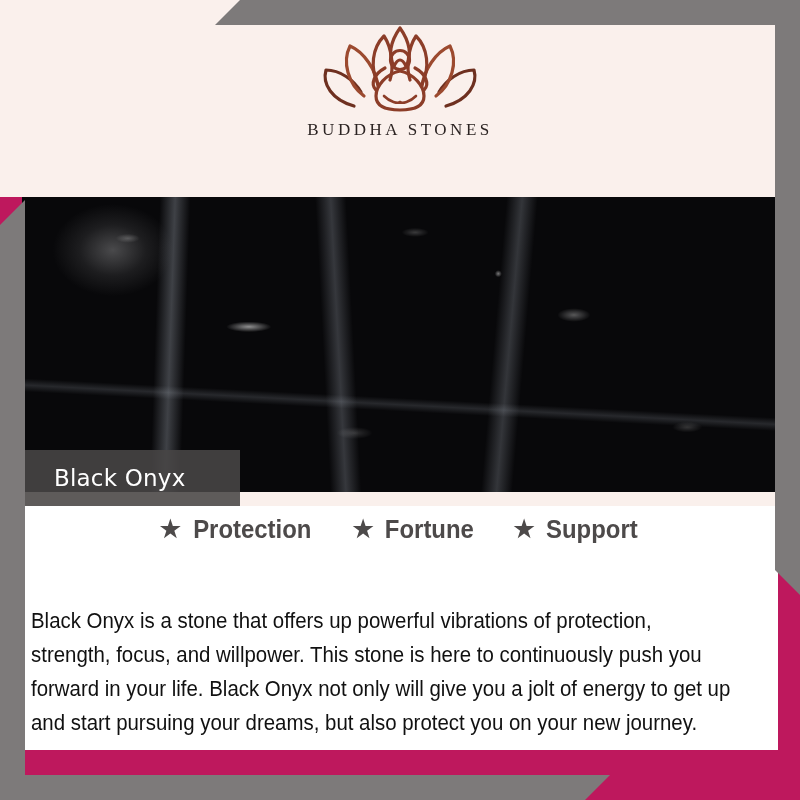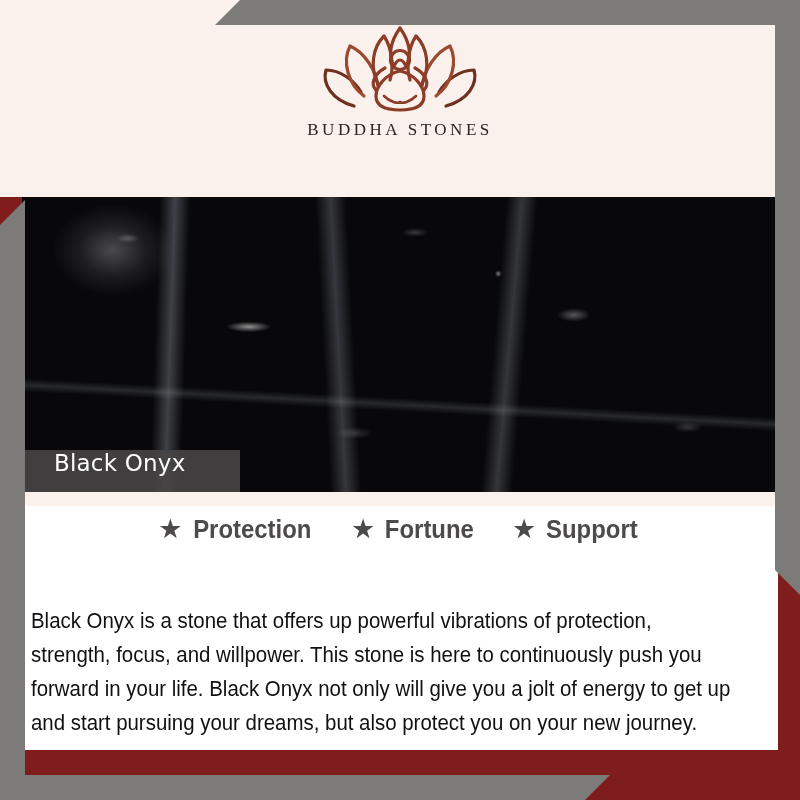--- a/index.html
+++ b/index.html
@@ -8,21 +8,21 @@
     background: #ffffff;
   }
   body {
     font-family: "Liberation Sans", sans-serif;
   }
   .page {
     position: relative;
     width: 800px;
     height: 800px;
     overflow: hidden;
-    background: #7f1d1d;
+    background: #be185d;
   }
 
   
   .frame-top-right {
     position: absolute;
     top: 0;
     left: 215px;
     width: 585px;
     height: 25px;
     background: #7d7a7a;
@@ -167,24 +167,24 @@
       linear-gradient(95deg, rgba(200,205,215,0) 62%, rgba(190,198,210,0.24) 64%, rgba(190,198,210,0) 66%),
       linear-gradient(3deg, rgba(200,205,215,0) 30%, rgba(180,188,200,0.18) 32%, rgba(180,188,200,0) 34%);
   }
 
   
   .stone-name-bar {
     position: absolute;
     left: 22px;
     top: 450px;
     width: 218px;
-    height: 42px;
+    height: 56px;
     background: rgba(72,70,70,0.88);
     display: flex;
-    align-items: flex-start;
+    align-items: center;
     padding-left: 32px;
     box-sizing: border-box;
     z-index: 4;
   }
   .stone-name-text {
     color: #ffffff;
     font-size: 23px;
     font-weight: 500;
     letter-spacing: 0.2px;
     font-family: "DejaVu Sans", sans-serif;

